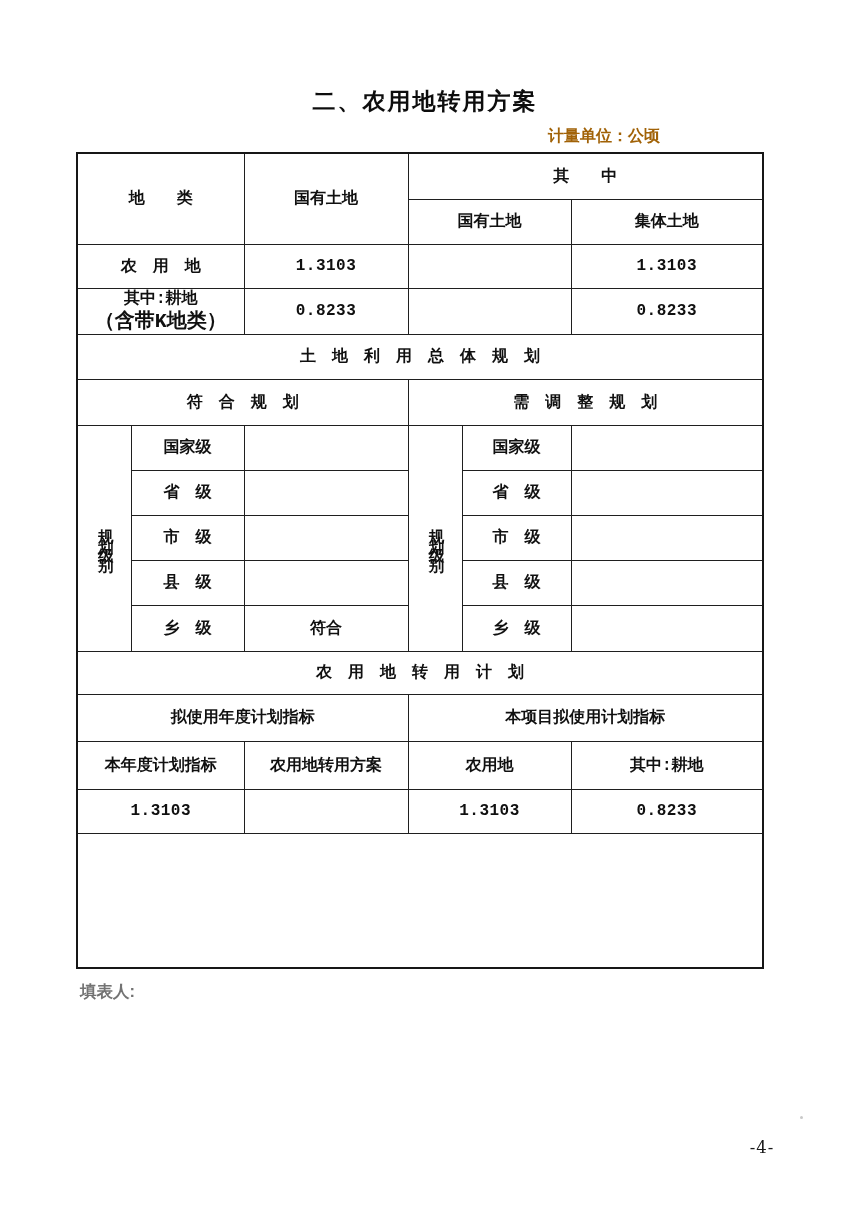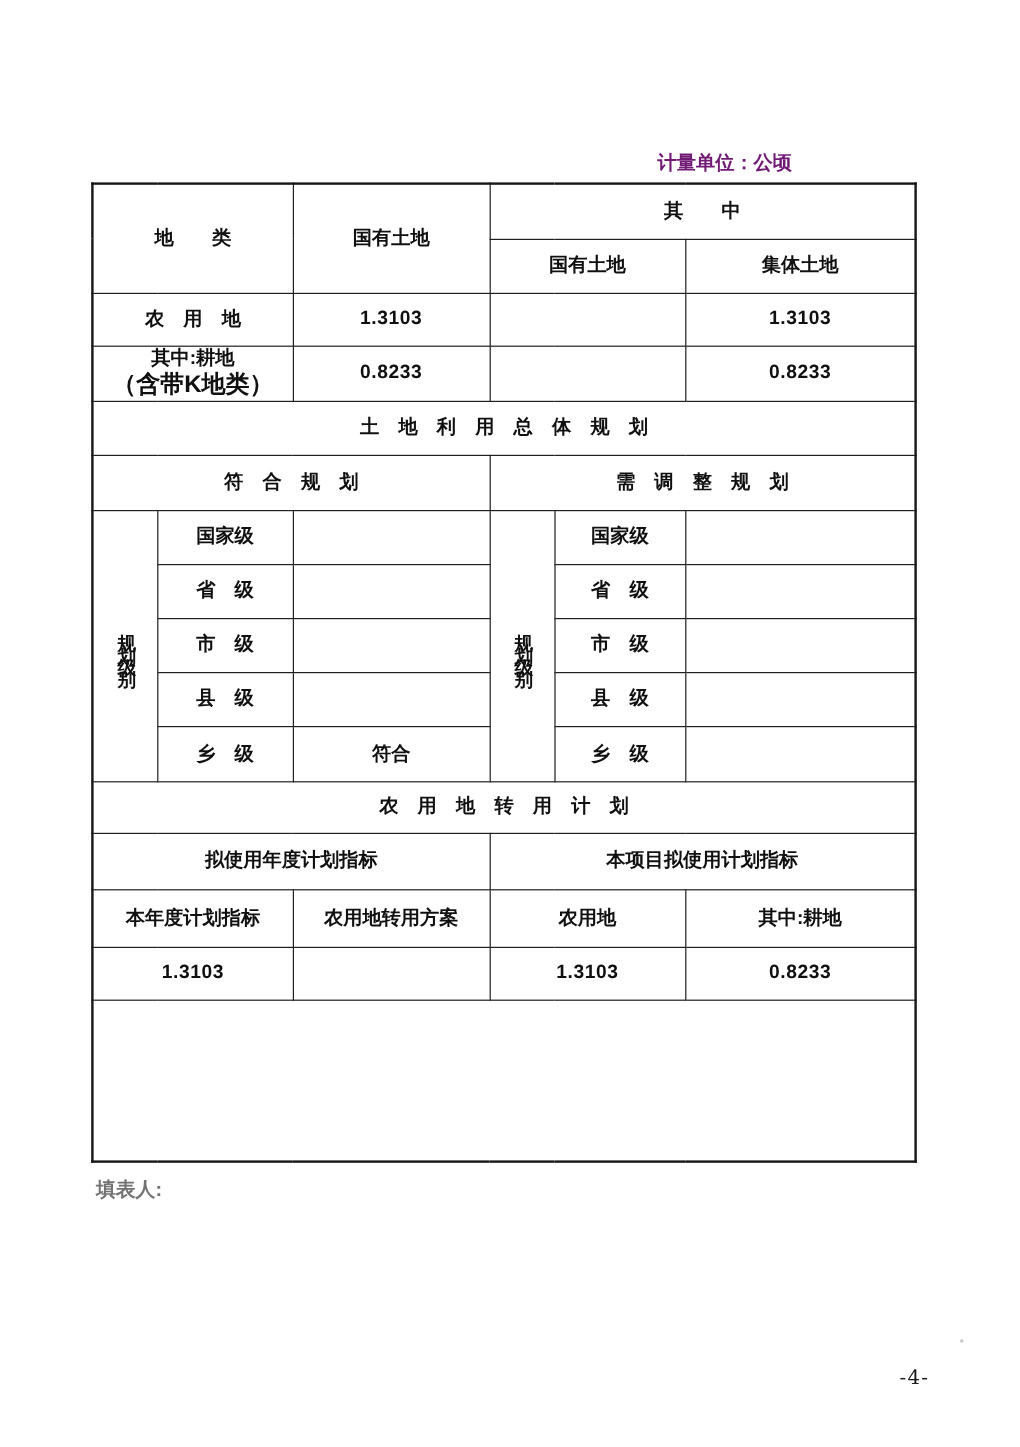--- a/index.html
+++ b/index.html
@@ -3,27 +3,27 @@
 <meta charset="utf-8">
 <style>
   html,body{margin:0;padding:0;background:#e8e8e8;}
   .page{position:relative;width:850px;height:1206px;background:#ffffff;margin:0 auto;
         font-family:"Liberation Serif","DejaVu Serif",serif;color:#111;overflow:hidden;}
   .doc-title{position:absolute;top:86px;left:0;width:850px;text-align:center;
         font-family:"Liberation Sans","DejaVu Sans",sans-serif;font-weight:bold;
         font-size:23px;letter-spacing:2px;color:#0d0d0d;}
   .unit-note{position:absolute;top:126px;left:548px;
         font-family:"Liberation Sans","DejaVu Sans",sans-serif;font-weight:bold;
-        font-size:16px;color:#701a75;}
+        font-size:16px;color:#a16207;}
   table.form{position:absolute;left:76px;top:152px;width:686px;
         border-collapse:collapse;table-layout:fixed;
         border:2.5px solid #161616;}
   table.form td{border:1.6px solid #1f1f1f;text-align:center;vertical-align:middle;
         padding:0;font-weight:600;font-size:16px;color:#101010;
-        font-family:Liberation Sans, sans-serif;overflow:hidden;}
+        font-family:Liberation Mono, monospace;overflow:hidden;}
   td.num{font-weight:400;font-size:15.5px;letter-spacing:0.5px;
         font-family:"DejaVu Serif","Liberation Serif",serif;}
   .sub{font-size:20px;display:block;line-height:1.25;}
   .l1{display:block;line-height:1.25;}
   .vlabel{writing-mode:vertical-lr;text-orientation:upright;display:inline-block;
         letter-spacing:10px;font-size:15.5px;font-weight:600;}
   td.lvl{font-size:15.5px;margin-left:28px;}
   .filler{position:absolute;top:981px;left:80px;
         font-family:"Liberation Sans","DejaVu Sans",sans-serif;font-weight:bold;
         font-size:16.5px;color:#737373;}
@@ -31,20 +31,21 @@
         font-size:16.5px;color:#1a1a1a;letter-spacing:1px;
         font-family:"DejaVu Serif","Liberation Serif",serif;}
   .speck{position:absolute;top:1116px;left:800px;width:3px;height:3px;
         background:#c9c9c9;border-radius:50%;}
 </style>
 </head>
 <body>
 
 <div class="page">
 
+  <div class="doc-title">二、农用地转用方案</div>
   <div class="unit-note">计量单位：公顷</div>
 
   <table class="form">
     <colgroup>
       <col style="width:54px">
         <col style="width:113px">
         <col style="width:164px">
       <col style="width:54px">
         <col style="width:109px">
         <col style="width:192px">

